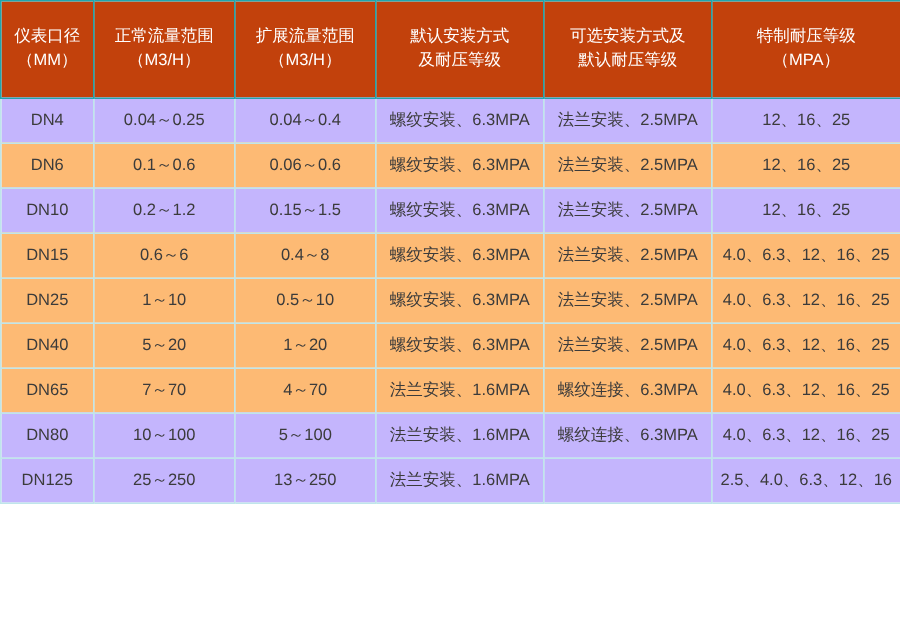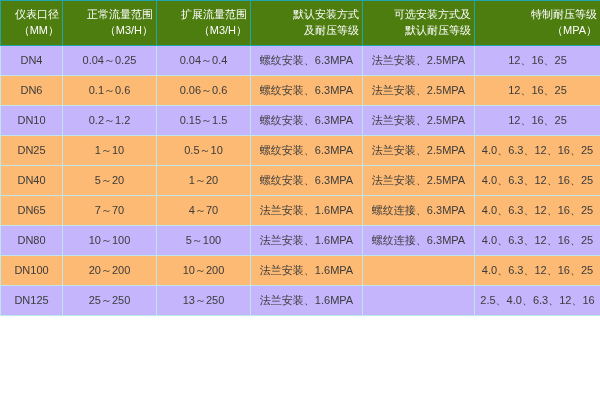--- a/index.html
+++ b/index.html
@@ -22,28 +22,27 @@
   #spec-table td {
     border: 1px solid #bfe6ea;
     text-align: center;
     vertical-align: middle;
     font-size: 11px;
     line-height: 1.35;
     padding: 2px 2px;
     color: #3b3b3b;
   }
   #spec-table thead th {
-    background: #4d7c0f;
+    background: #c2410c;
     color: #ffffff;
     font-size: 11px;
     font-weight: normal;
     border: 1px solid #21a5ad;
-    padding: 6px 3px;
+    padding: 16px 3px;
     line-height: 1.45;
-    text-align: right;
   }
   #spec-table tbody tr.row-odd td {
     background: #c4b5fd;
   }
   #spec-table tbody tr.row-even td {
     background: #fdba74;
   }
   #spec-table tbody td {
     height: 25px;
   }
@@ -114,20 +113,28 @@
     </tr>
     <tr class="row-odd">
       <td>DN10</td>
       <td>0.2～1.2</td>
       <td>0.15～1.5</td>
       <td>螺纹安装、6.3MPA</td>
       <td>法兰安装、2.5MPA</td>
       <td>12、16、25</td>
     </tr>
     <tr class="row-even">
+      <td>DN15</td>
+      <td>0.6～6</td>
+      <td>0.4～8</td>
+      <td>螺纹安装、6.3MPA</td>
+      <td>法兰安装、2.5MPA</td>
+      <td>4.0、6.3、12、16、25</td>
+    </tr>
+    <tr class="row-even">
       <td>DN25</td>
       <td>1～10</td>
       <td>0.5～10</td>
       <td>螺纹安装、6.3MPA</td>
       <td>法兰安装、2.5MPA</td>
       <td>4.0、6.3、12、16、25</td>
     </tr>
     <tr class="row-even">
       <td>DN40</td>
       <td>5～20</td>
@@ -145,28 +152,20 @@
       <td>4.0、6.3、12、16、25</td>
     </tr>
     <tr class="row-odd">
       <td>DN80</td>
       <td>10～100</td>
       <td>5～100</td>
       <td>法兰安装、1.6MPA</td>
       <td>螺纹连接、6.3MPA</td>
       <td>4.0、6.3、12、16、25</td>
     </tr>
-    <tr class="row-even">
-      <td>DN100</td>
-      <td>20～200</td>
-      <td>10～200</td>
-      <td>法兰安装、1.6MPA</td>
-      <td></td>
-      <td>4.0、6.3、12、16、25</td>
-    </tr>
     <tr class="row-odd">
       <td>DN125</td>
       <td>25～250</td>
       <td>13～250</td>
       <td>法兰安装、1.6MPA</td>
       <td></td>
       <td>2.5、4.0、6.3、12、16</td>
     </tr>
 
   </tbody>

